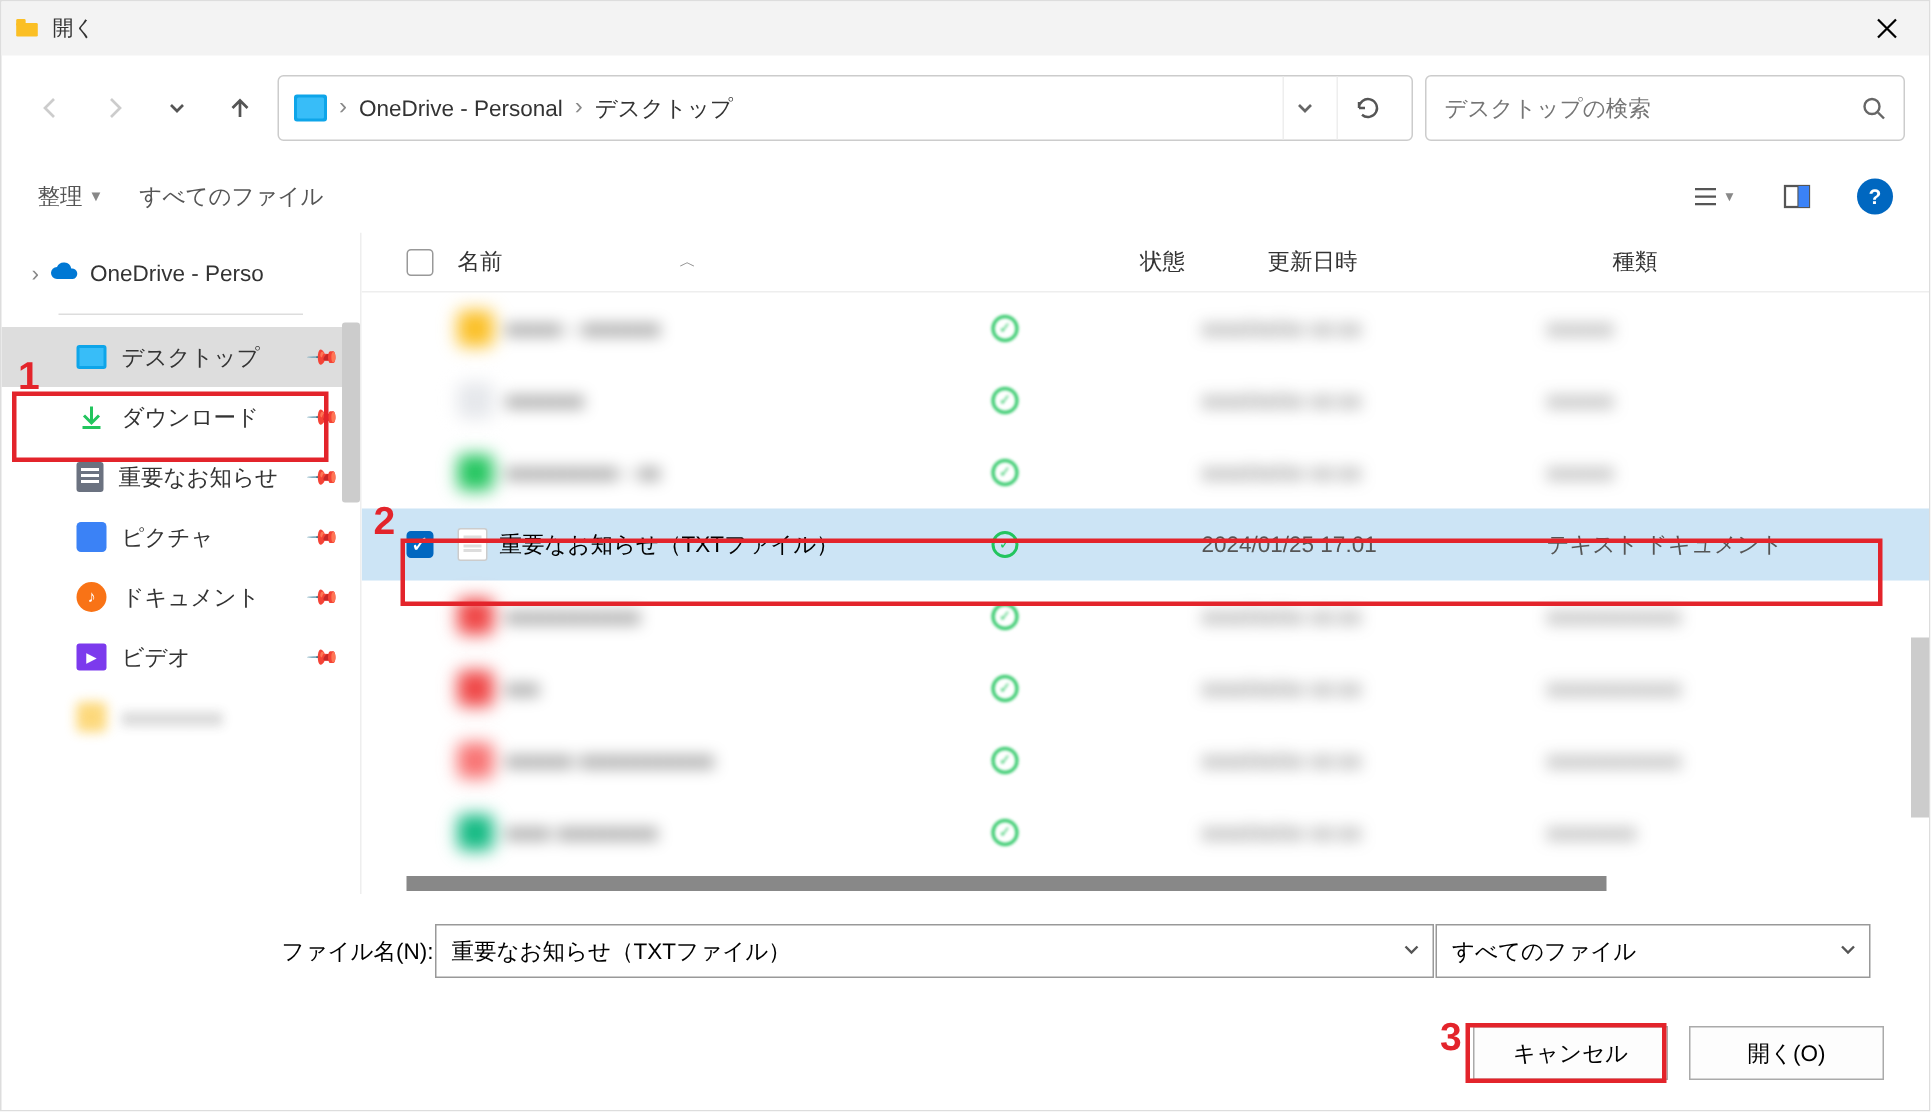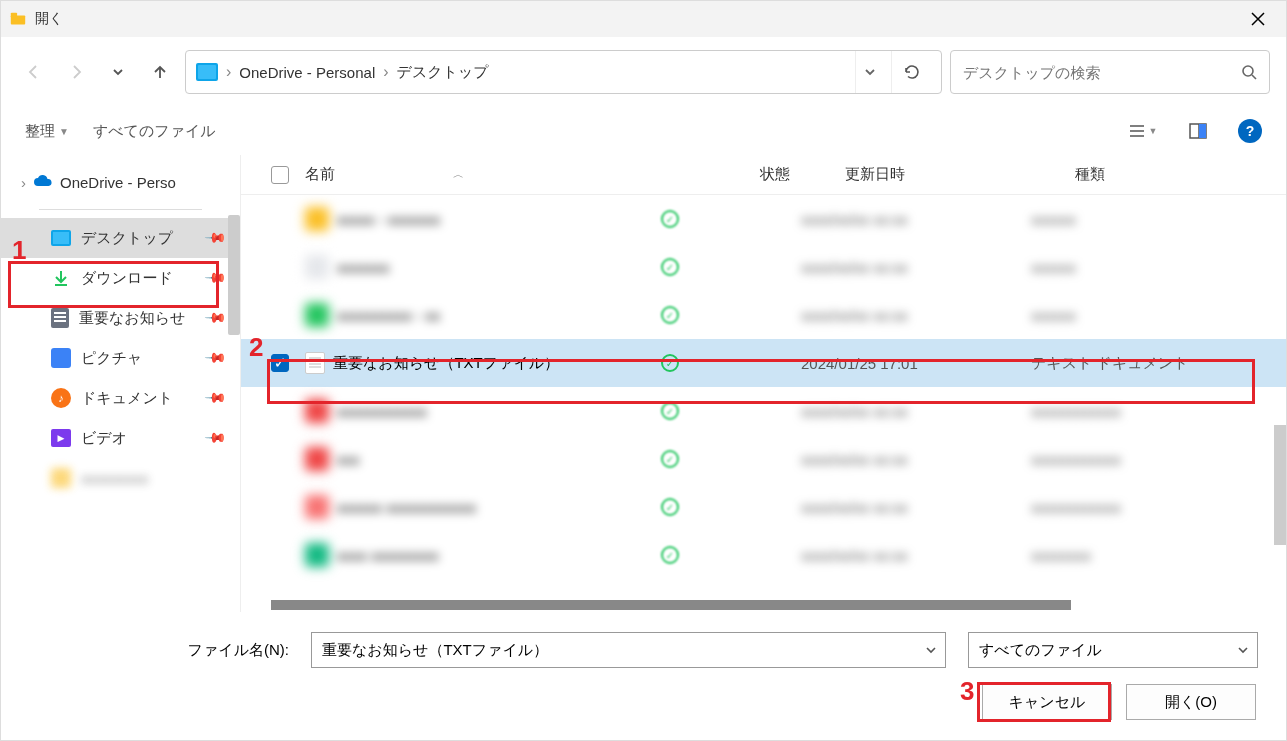--- a/index.html
+++ b/index.html
@@ -85,21 +85,21 @@
 
 .blur-icon { width: 24px; height: 24px; border-radius: 4px; filter: blur(3px); }
 .bic1 { background: #fbbf24; } .bic2 { background: #e5e7eb; } .bic3 { background: #22c55e; }
 .bic4 { background: #ef4444; } .bic5 { background: #ef4444; } .bic6 { background: #f87171; } .bic7 { background: #10b981; }
 
 .hscroll { height: 14px; display: flex; align-items: center; padding: 0 30px; }
 .hscroll-thumb { width: 800px; height: 10px; background: #888; }
 .file-scroll { position: absolute; right: 0; top: 270px; width: 12px; height: 120px; background: #ccc; }
 
 .bottomarea { padding: 20px 28px; }
-.fnrow { display: flex; align-items: center; gap: 22px; margin-bottom: 16px; }
+.fnrow { display: flex; align-items: center; gap: 1px; margin-bottom: 32px; }
 .fnrow .label { width: 260px; text-align: right; font-size: 15px; }
 .fnrow .fnbox { flex: 1; height: 36px; border: 1px solid #999; display: flex; align-items: center; padding: 0 10px; font-size: 15px; position: relative; max-width: 666px; }
 .fnrow .fnbox .dd { position: absolute; right: 8px; }
 .fnrow .typebox { width: 290px; height: 36px; border: 1px solid #999; display: flex; align-items: center; padding: 0 10px; font-size: 15px; position: relative; }
 .fnrow .typebox .dd { position: absolute; right: 8px; }
 .btnrow { display: flex; justify-content: flex-end; gap: 14px; padding-right: 2px; }
 .btn { width: 130px; height: 36px; border: 1px solid #aaa; background: #fdfdfd; font-size: 15px; display: flex; align-items: center; justify-content: center; }
 
 
 .annot-box { position: absolute; border: 3px solid #e3242b; pointer-events: none; }

